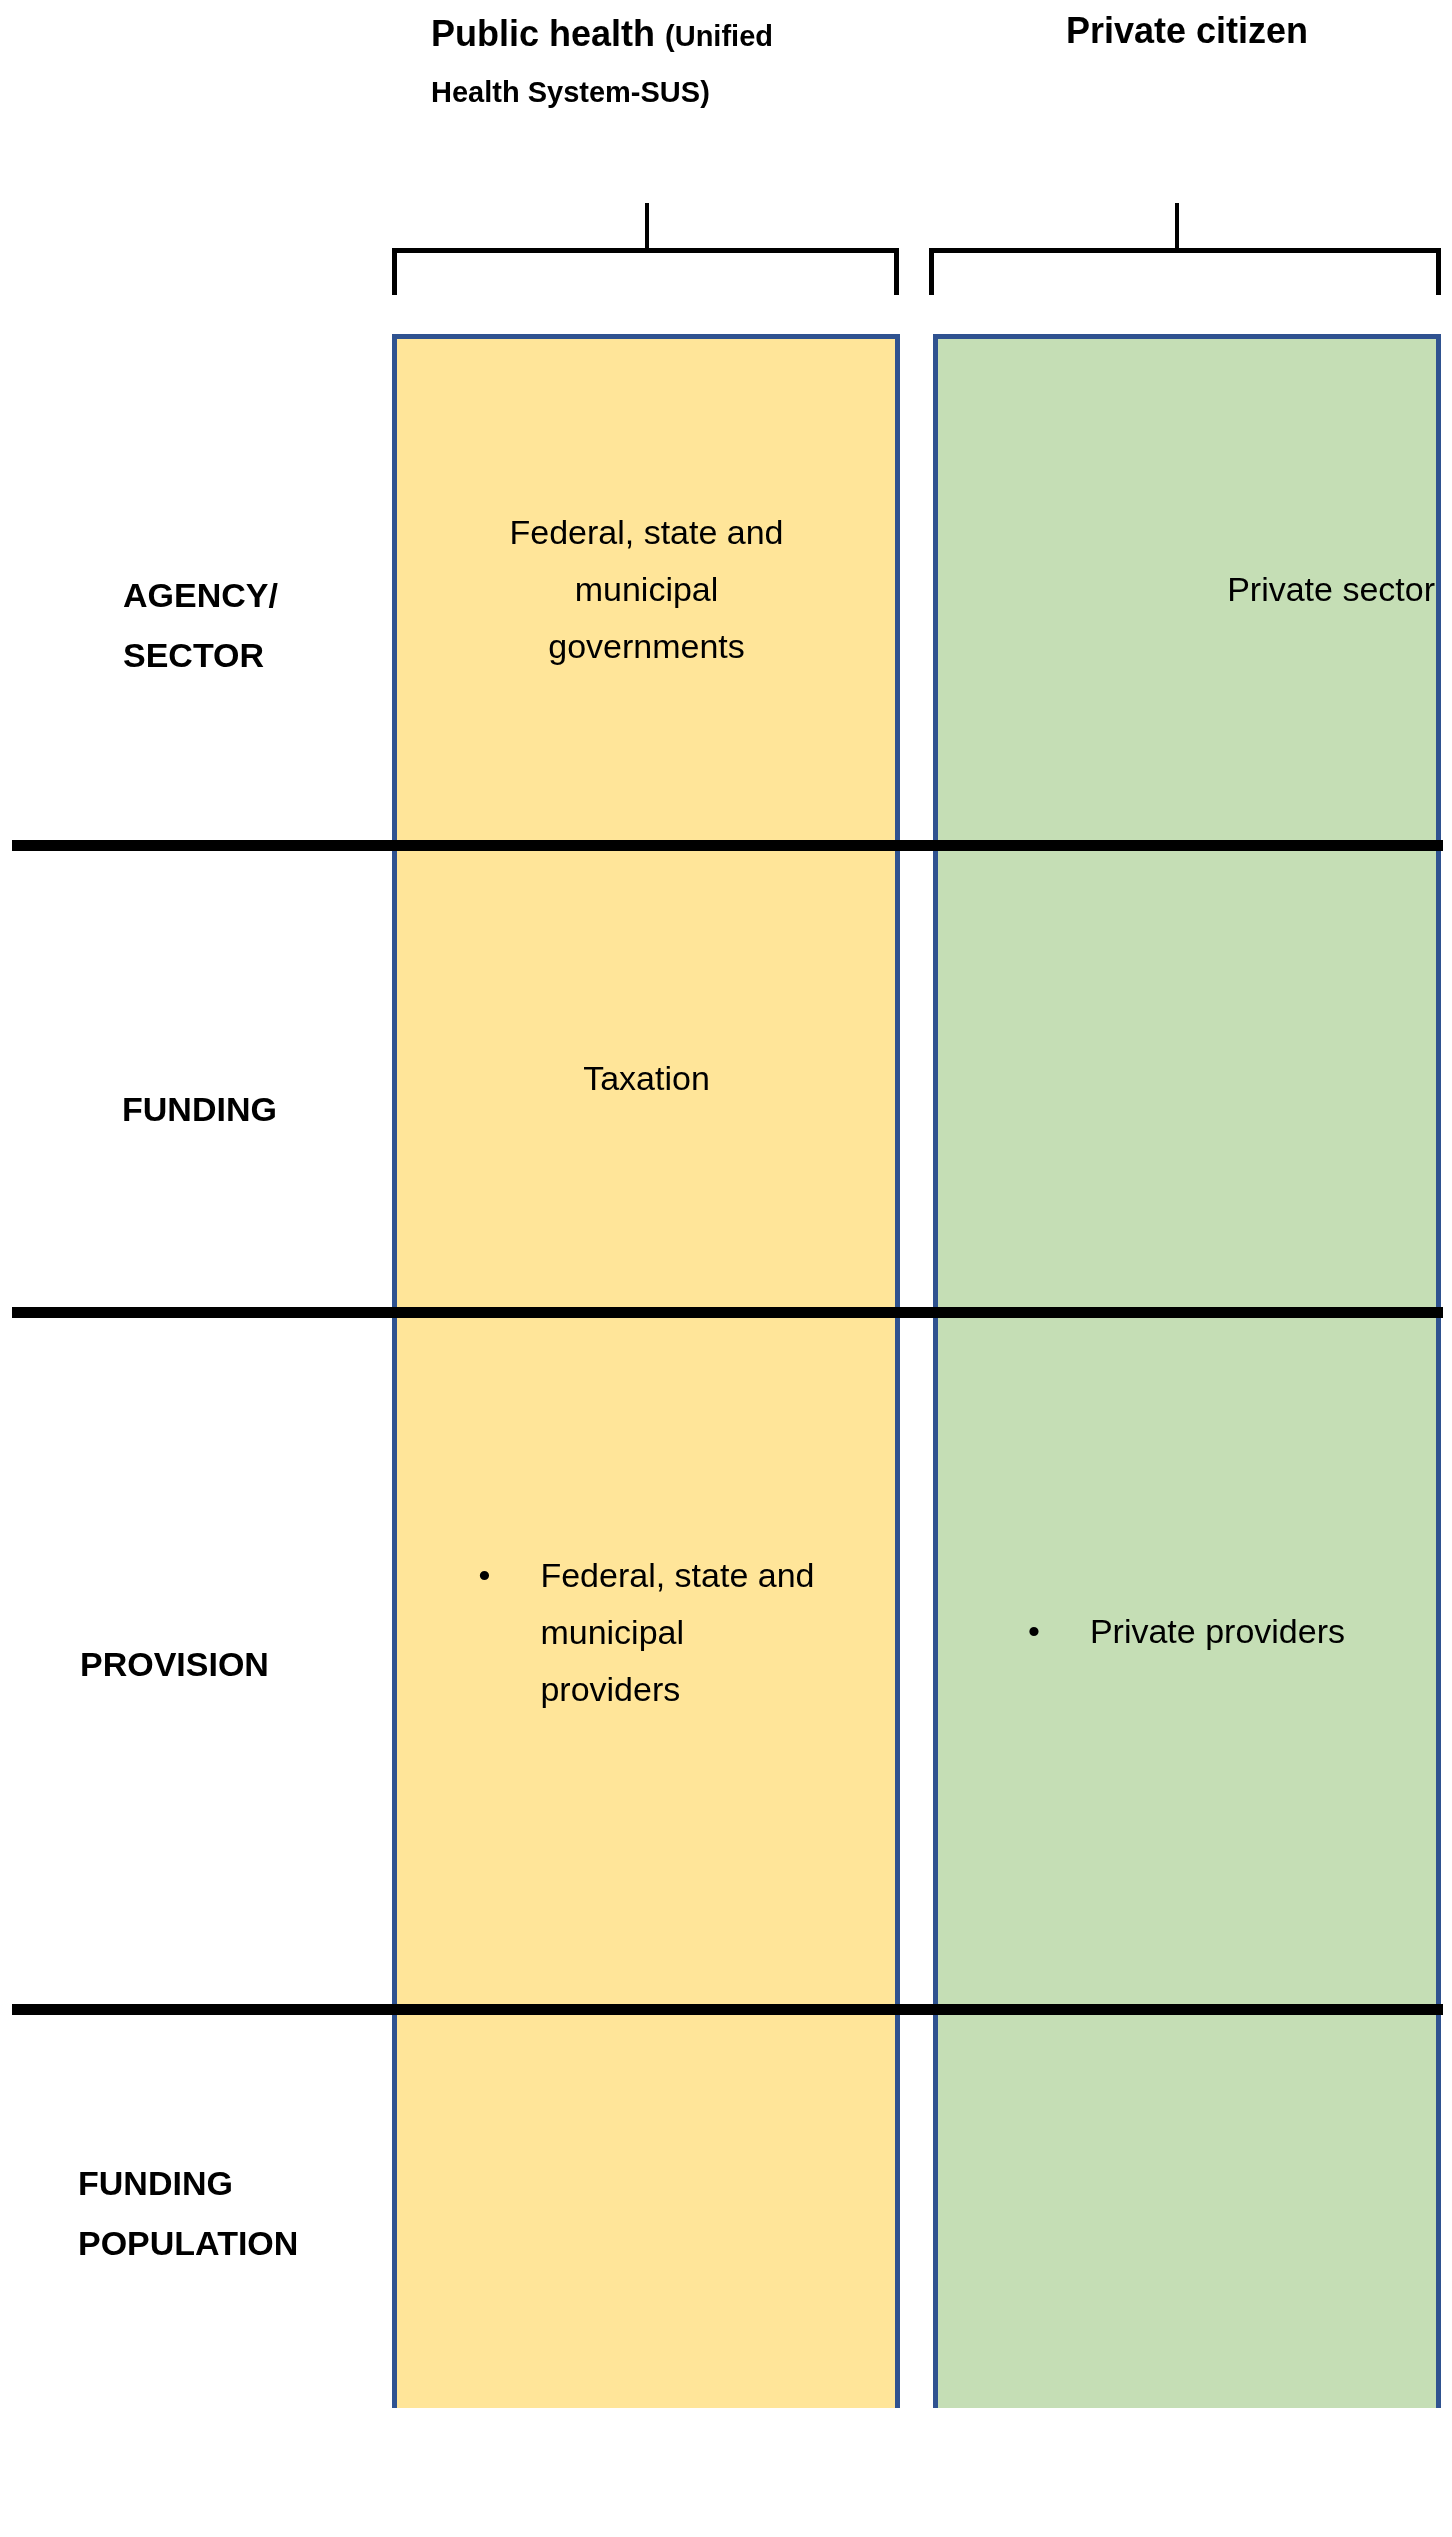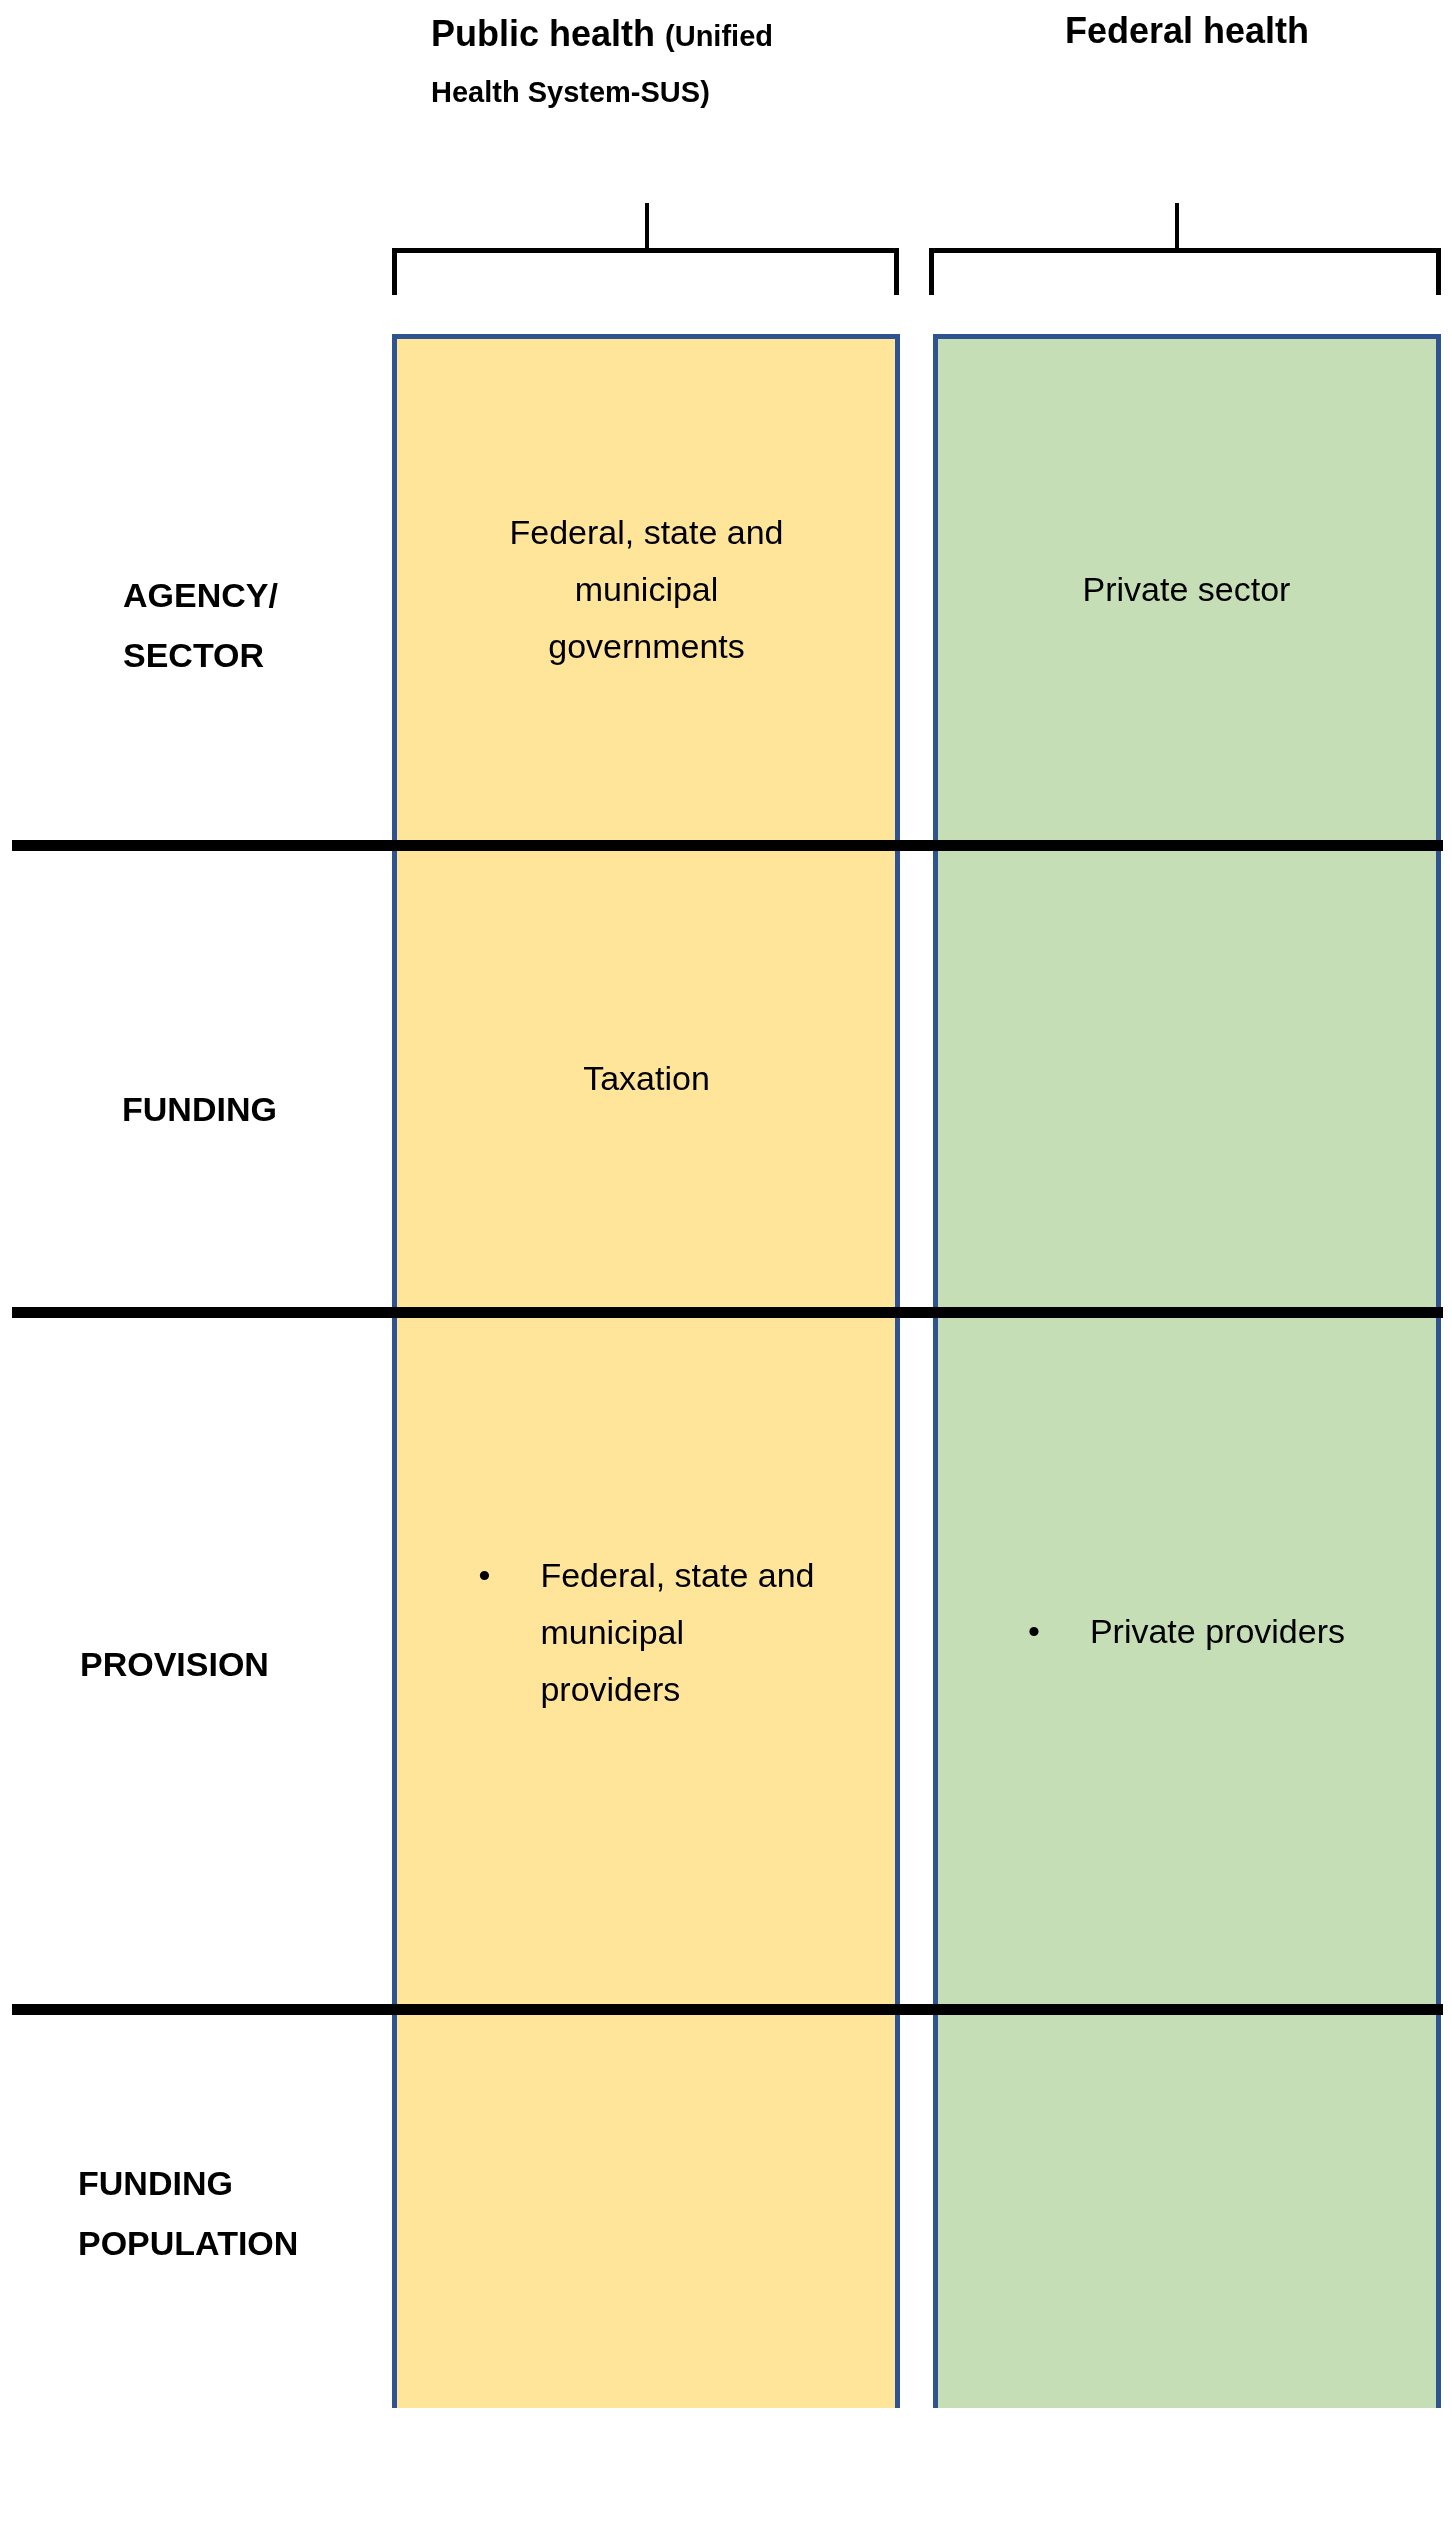--- a/index.html
+++ b/index.html
@@ -38,40 +38,40 @@
   .div-3{top:2004px;}
   
   .rowlabel{position:absolute;font-weight:bold;font-size:34px;line-height:60px;white-space:pre-line;text-align:left;z-index:3;}
   .lab-agency{left:123px;top:565px;}
   .lab-funding{left:122px;top:1079px;}
   .lab-provision{left:80px;top:1634px;}
   .lab-covered{left:78px;top:2153px;}
   
   .cell{position:absolute;font-size:34px;line-height:57px;white-space:pre-line;z-index:3;}
   .cell-center-pub{left:398px;width:497px;text-align:center;}
-  .cell-center-priv{left:938px;width:497px;text-align:center;}
+  .cell-center-priv{left:938px;width:497px;text-align:right;}
   .c-r1{top:504px;}
   .c-r1g{top:561px;}
   .c-r2{top:1050px;}
   .c-r4{top:2212px;}
   .bullet-group{position:absolute;display:flex;justify-content:center;align-items:flex-start;z-index:3;}
   .bg-pub{left:398px;width:497px;top:1547px;}
   .bg-priv{left:938px;width:497px;top:1603px;}
   .bullet-glyph{font-size:34px;line-height:57px;margin-right:50px;}
   .bullet-text{font-size:34px;line-height:57px;white-space:pre-line;text-align:left;}
 </style>
 </head>
 <body>
 
 <div class="canvas">
 
   <div class="hdr hdr-public">
     <span>Public health </span><span class="sub">(Unified Health System-SUS)</span>
   </div>
-  <div class="hdr hdr-private">Federal health</div>
+  <div class="hdr hdr-private">Private citizen</div>
 
   <div class="line stem-left"></div>
   <div class="line stem-right"></div>
   <div class="line brk-l-h"></div>
   <div class="line brk-l-t1"></div>
   <div class="line brk-l-t2"></div>
   <div class="line brk-r-h"></div>
   <div class="line brk-r-t1"></div>
   <div class="line brk-r-t2"></div>
 

